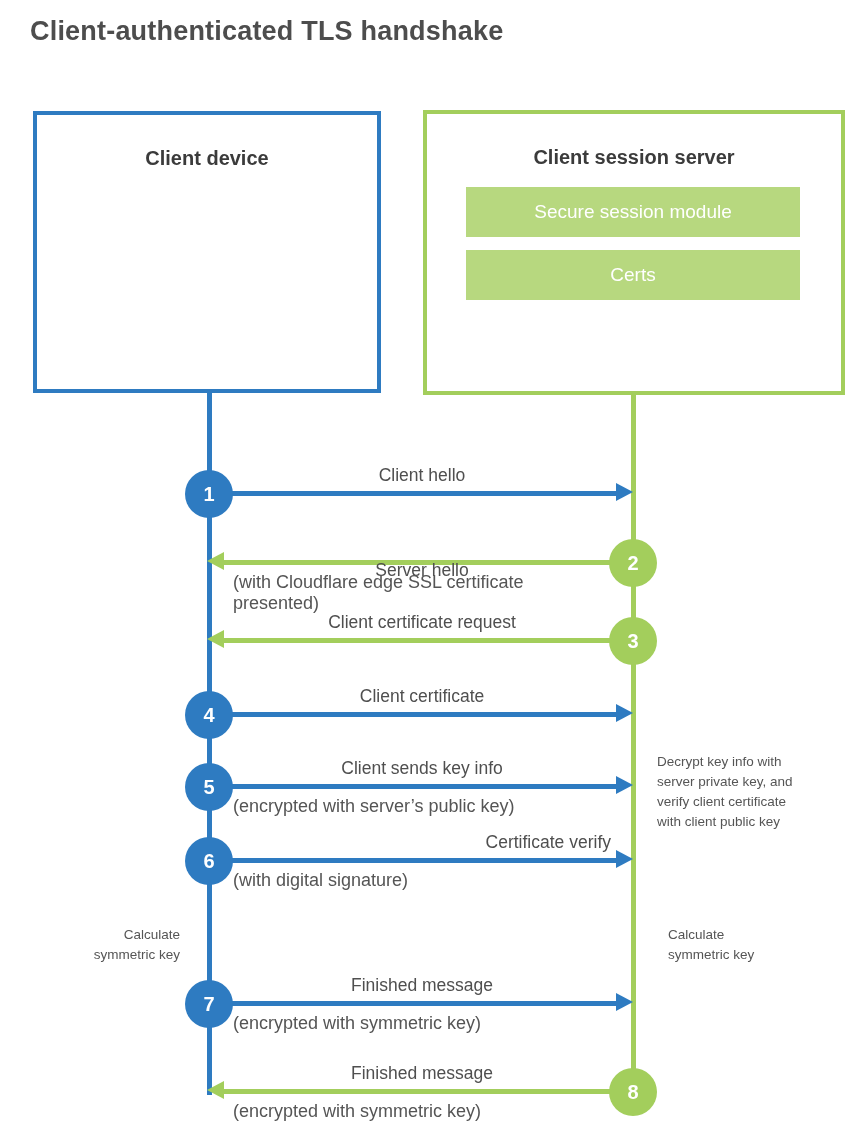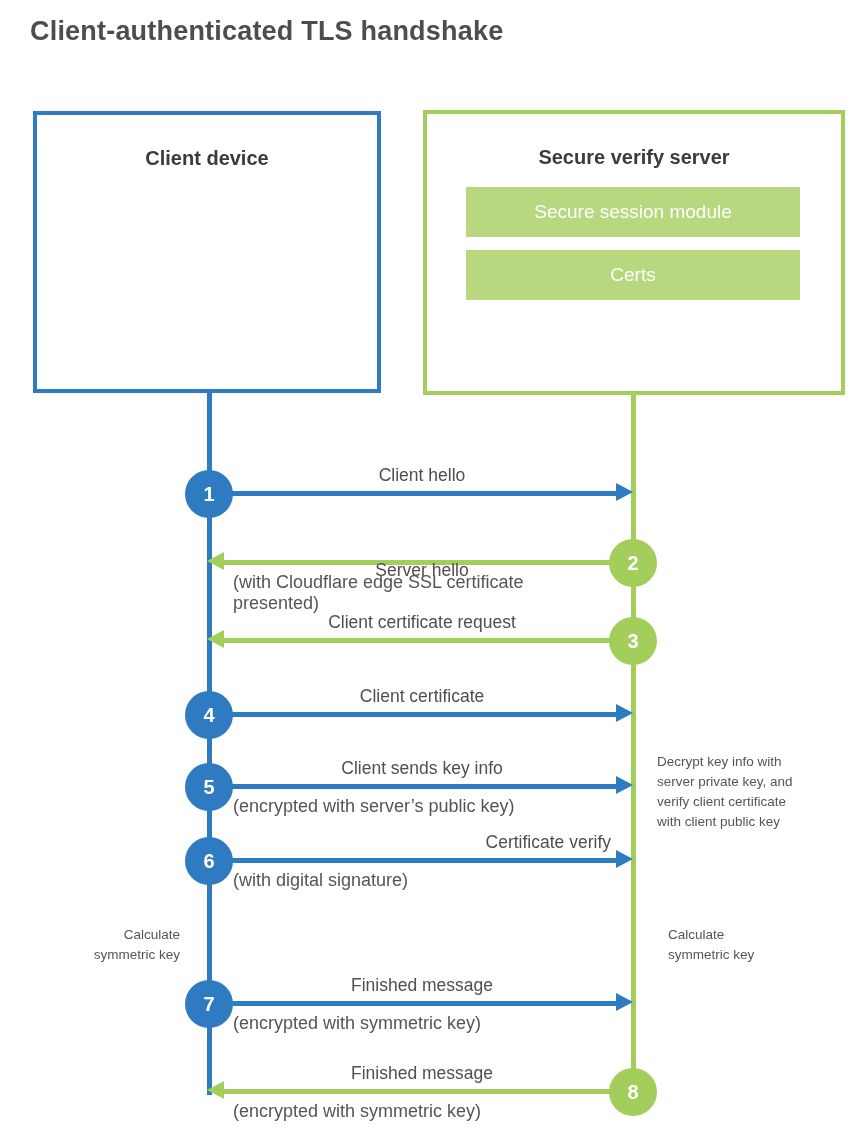--- a/index.html
+++ b/index.html
@@ -70,21 +70,21 @@
 
 <div class="stage">
 
   <h1 class="page-title">Client-authenticated TLS handshake</h1>
 
   <div class="actor-box client-box">
     <div class="actor-title">Client device</div>
   </div>
 
   <div class="actor-box server-box">
-    <div class="actor-title">Secure verify server</div>
+    <div class="actor-title">Client session server</div>
     <div class="server-bar b0">Secure session module</div>
     <div class="server-bar b1">Certs</div>
   </div>
 
   <div class="lifeline blue"></div>
   <div class="lifeline green"></div>
 
   <div id="steps-layer">
       <div class="num-circle blue" style="left: 185px; top: 470px;">1</div>
       <div class="arrow-bar blue" style="top: 491px; left: 228px; width: 388px;"></div>

